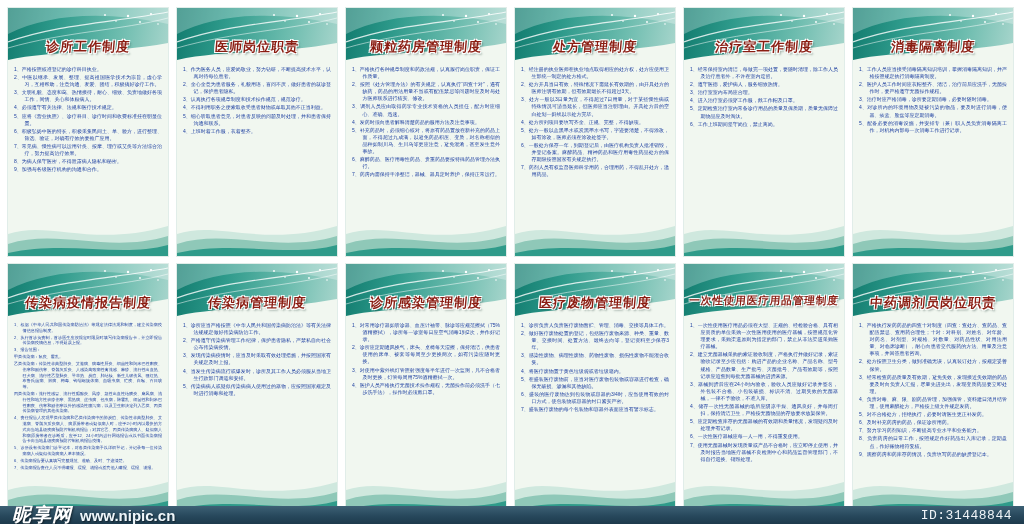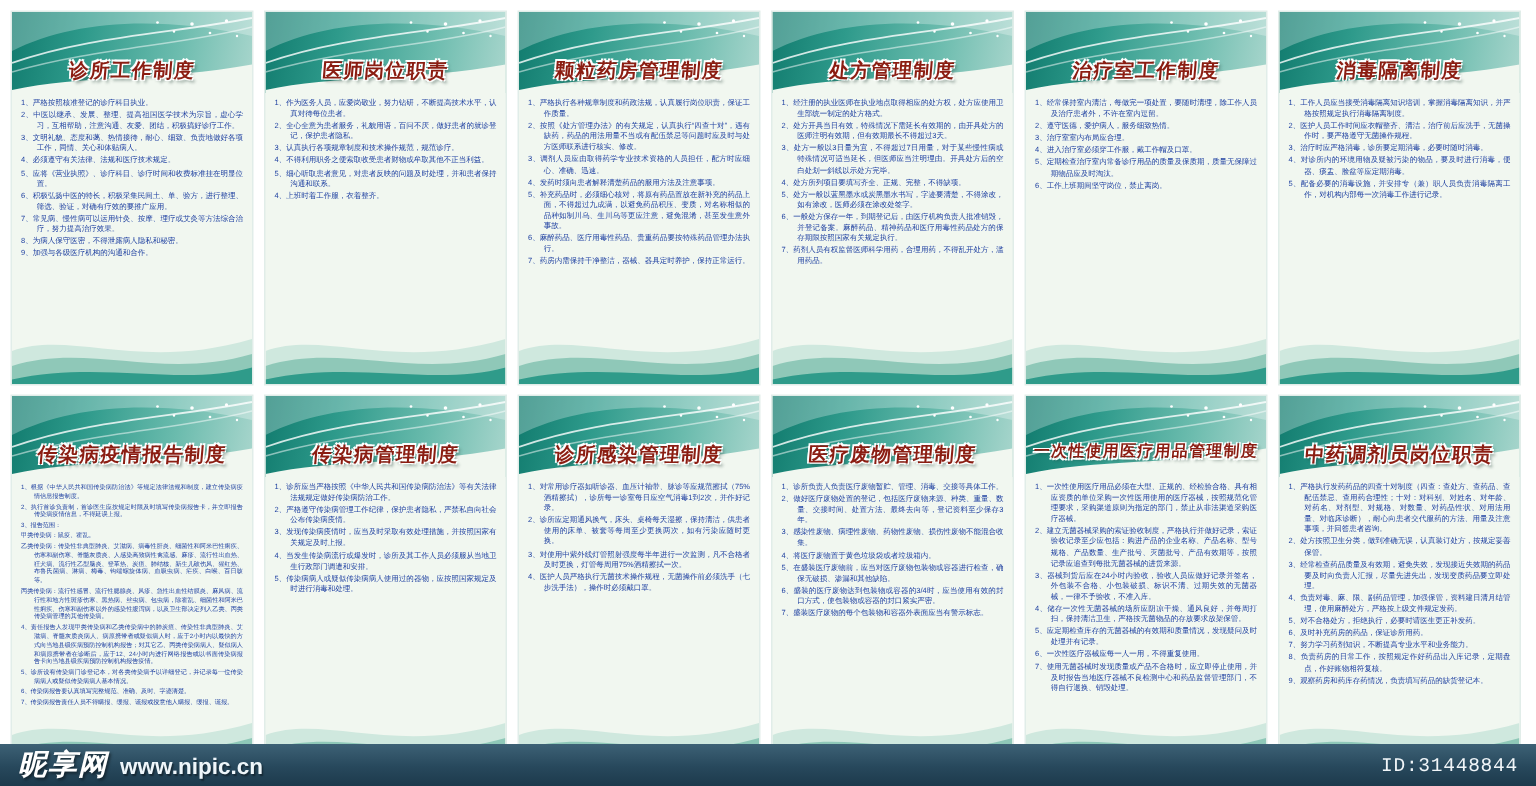--- a/index.html
+++ b/index.html
@@ -12,21 +12,21 @@
         background:linear-gradient(100deg,#117b6e 0%,#2e9a8b 30%,#6cbcae 68%,#a9d6cd 100%);}
   .card-header svg{position:absolute;left:0;top:0;width:100%;height:100%;}
   .card-title{position:absolute;left:0;right:0;top:30px;text-align:center;
         font-weight:bold;color:#8b1d12;letter-spacing:1px;transform:skewX(-5deg);
         font-family:"Liberation Serif","DejaVu Serif",serif;
         text-shadow:1px 1px 0 #fff,-1px -1px 0 #fff,1px -1px 0 #fff,-1px 1px 0 #fff,2px 2px 2px rgba(30,60,50,.45);
         white-space:nowrap;}
   .card-body{position:relative;padding:4px 6px 0 6px;color:#1d3fa0;z-index:2;}
   .item{padding-left:2.1em;text-indent:-2.1em;margin-bottom:1px;line-height:1.42;text-align:justify;}
   .card-wave{position:absolute;left:0;bottom:0;width:100%;height:42px;z-index:1;pointer-events:none;}
-  .wm-bar{position:absolute;left:0;bottom:0;width:1024px;height:28px;z-index:10;
+  .wm-bar{position:absolute;left:0;bottom:0;width:1024px;height:18px;z-index:10;
         background:linear-gradient(#3d6175 0%,#27485c 55%,#1d3a4c 100%);
         display:flex;align-items:center;justify-content:space-between;padding:0 12px;box-sizing:border-box;}
   .wm-left{display:flex;align-items:baseline;gap:8px;}
   .wm-logo{color:#ffffff;font-size:19px;font-weight:bold;font-style:italic;
         text-shadow:1px 1px 2px rgba(0,0,0,.5);letter-spacing:1px;}
   .wm-url{color:#eef6fa;font-size:15px;font-weight:bold;text-shadow:1px 1px 1px rgba(0,0,0,.4);}
   .wm-right{color:#f0f5f8;font-size:13px;letter-spacing:.5px;display:flex;gap:14px;
         font-family:"Liberation Mono","DejaVu Sans Mono",monospace;}
 </style>
 </head>

